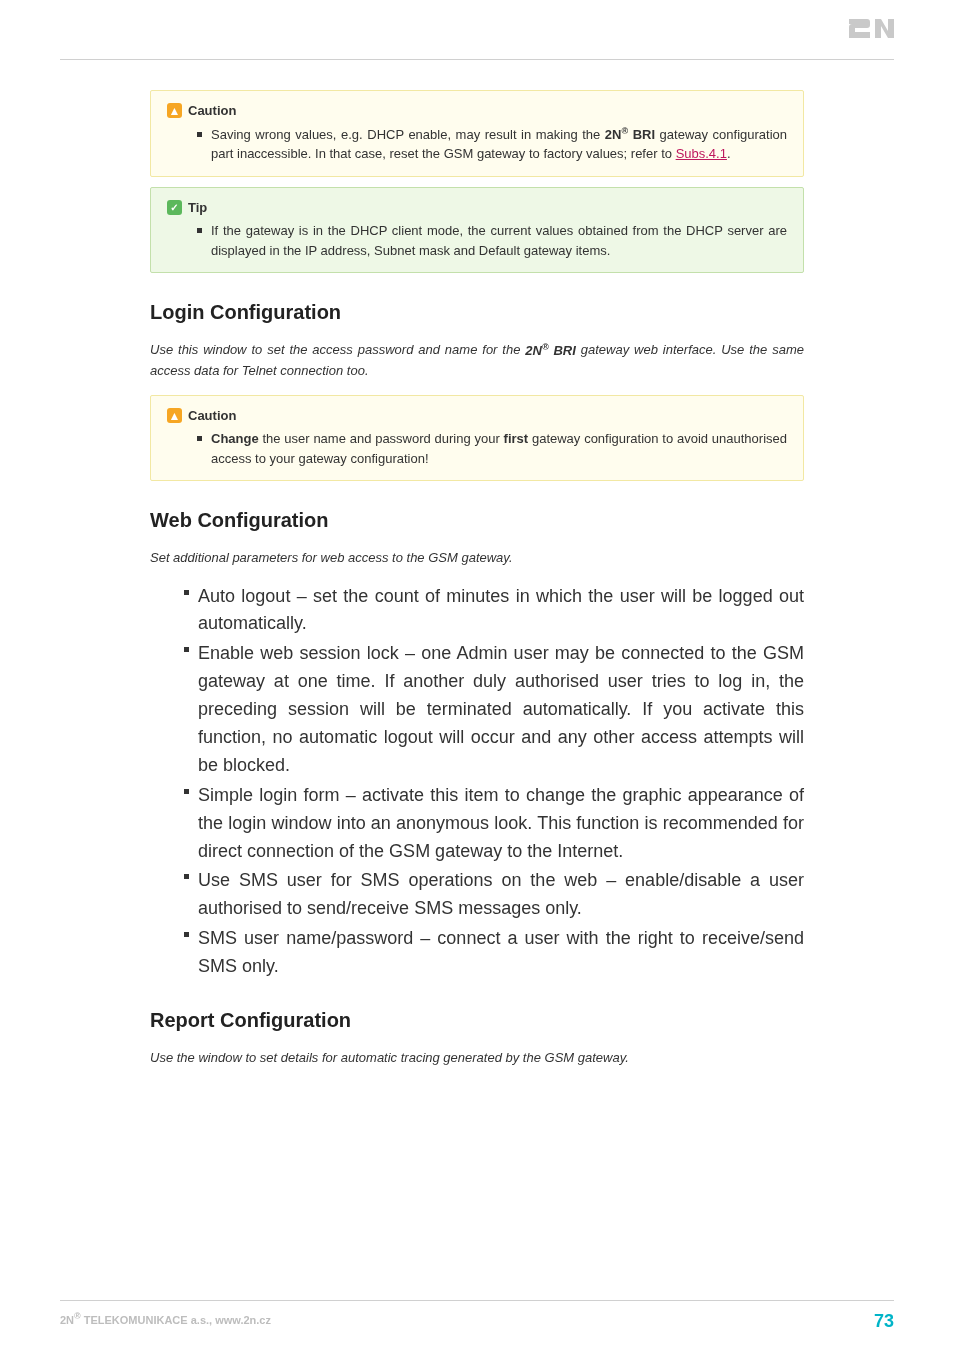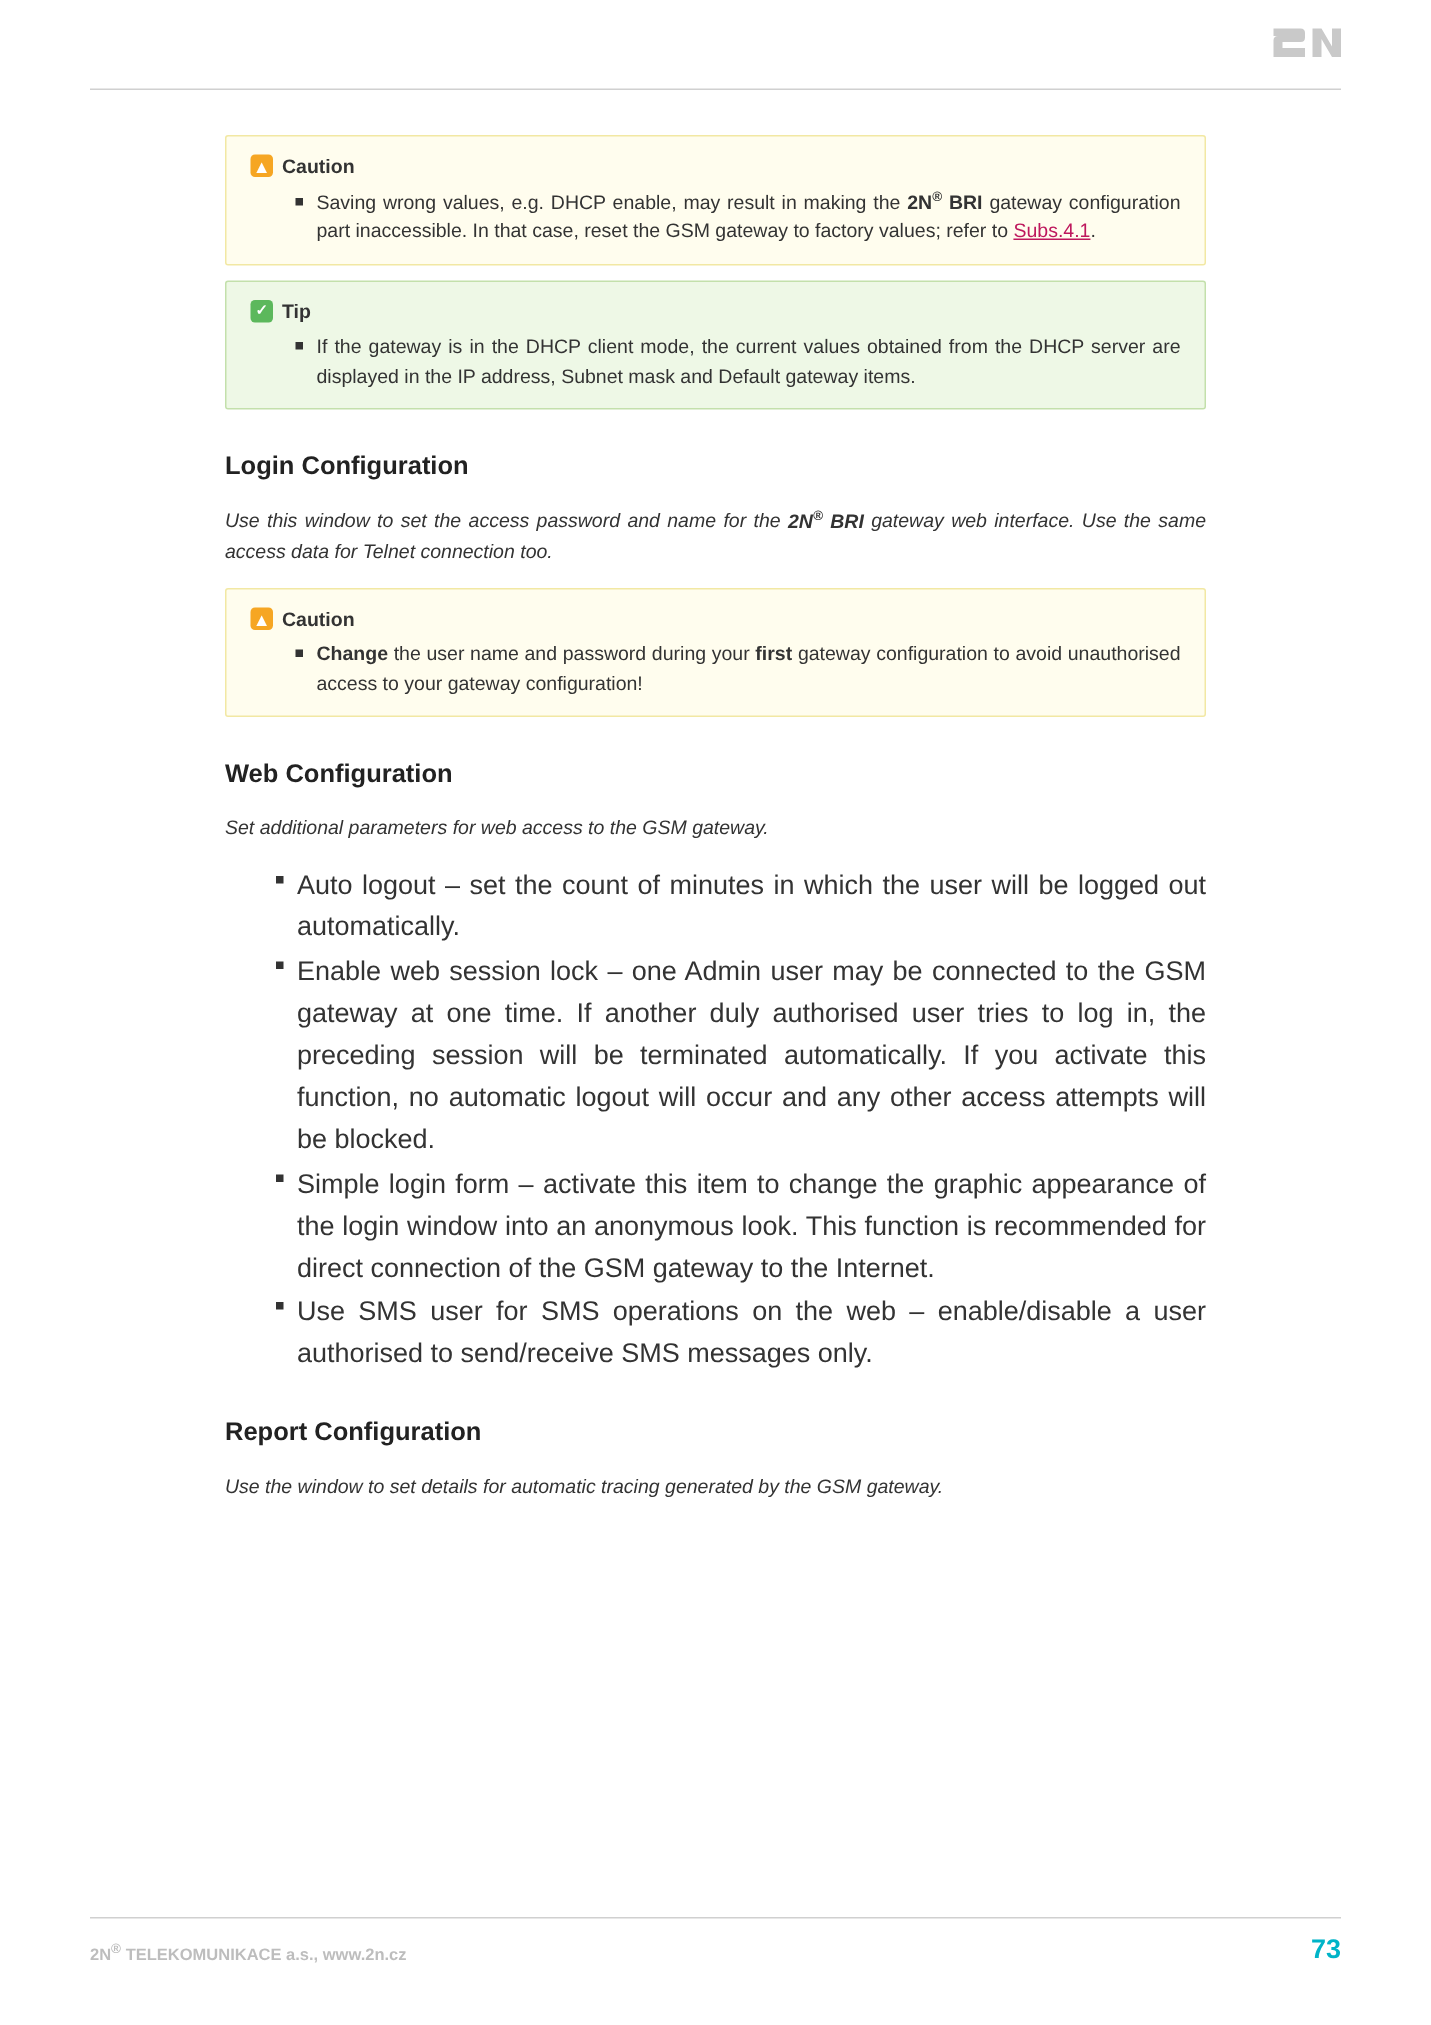--- a/index.html
+++ b/index.html
@@ -75,21 +75,21 @@
     content: "";
     width: 5px; height: 5px;
     background: #333;
     position: absolute;
     left: 0; top: 7px;
   }
   .sup { font-size: 9px; vertical-align: super; }
   .link { color: #be185d; text-decoration: underline; }
   h2.section {
     font-family: Arial, sans-serif;
-    font-size: 17px;
+    font-size: 20px;
     font-weight: bold;
     color: #222;
     margin: 28px 0 16px 0;
   }
   .para {
     font-size: 13px;
     line-height: 1.55;
     text-align: justify;
     margin-bottom: 14px;
     font-style: italic;
@@ -109,28 +109,28 @@
   }
   ul.body-list li::before {
     content: "";
     width: 5px; height: 5px;
     background: #333;
     position: absolute;
     left: 0; top: 7px;
   }
   .footer {
     position: absolute;
-    bottom: 40px;
+    bottom: 18px;
     left: 60px;
     right: 60px;
     border-top: 1px solid #d0d0d0;
     padding-top: 10px;
     display: flex;
     justify-content: space-between;
-    align-items: flex-end;
+    align-items: flex-start;
   }
   .footer-left {
     font-size: 11px;
     font-weight: bold;
     color: #bdbdbd;
   }
   .footer-right {
     font-size: 18px;
     font-weight: bold;
     color: #00b4c8;
@@ -193,20 +193,21 @@
     </ul>
   </div>
 
   <h2 class="section">Web Configuration</h2>
   <p class="para">Set additional parameters for web access to the GSM gateway.</p>
   <ul class="body-list">
     <li>Auto logout – set the count of minutes in which the user will be logged out automatically.</li>
     <li>Enable web session lock – one Admin user may be connected to the GSM gateway at one time. If another duly authorised user tries to log in, the preceding session will be terminated automatically. If you activate this function, no automatic logout will occur and any other access attempts will be blocked.</li>
     <li>Simple login form – activate this item to change the graphic appearance of the login window into an anonymous look. This function is recommended for direct connection of the GSM gateway to the Internet.</li>
     <li>Use SMS user for SMS operations on the web – enable/disable a user authorised to send/receive SMS messages only.</li>
+    <li>SMS user name/password – connect a user with the right to receive/send SMS only.</li>
   </ul>
 
   <h2 class="section">Report Configuration</h2>
   <p class="para">Use the window to set details for automatic tracing generated by the GSM gateway.</p>
 
 </div>
 
 <div class="footer">
   <div class="footer-left">
     <span>2N</span><span class="sup">®</span><span> TELEKOMUNIKACE a.s., www.2n.cz</span>

